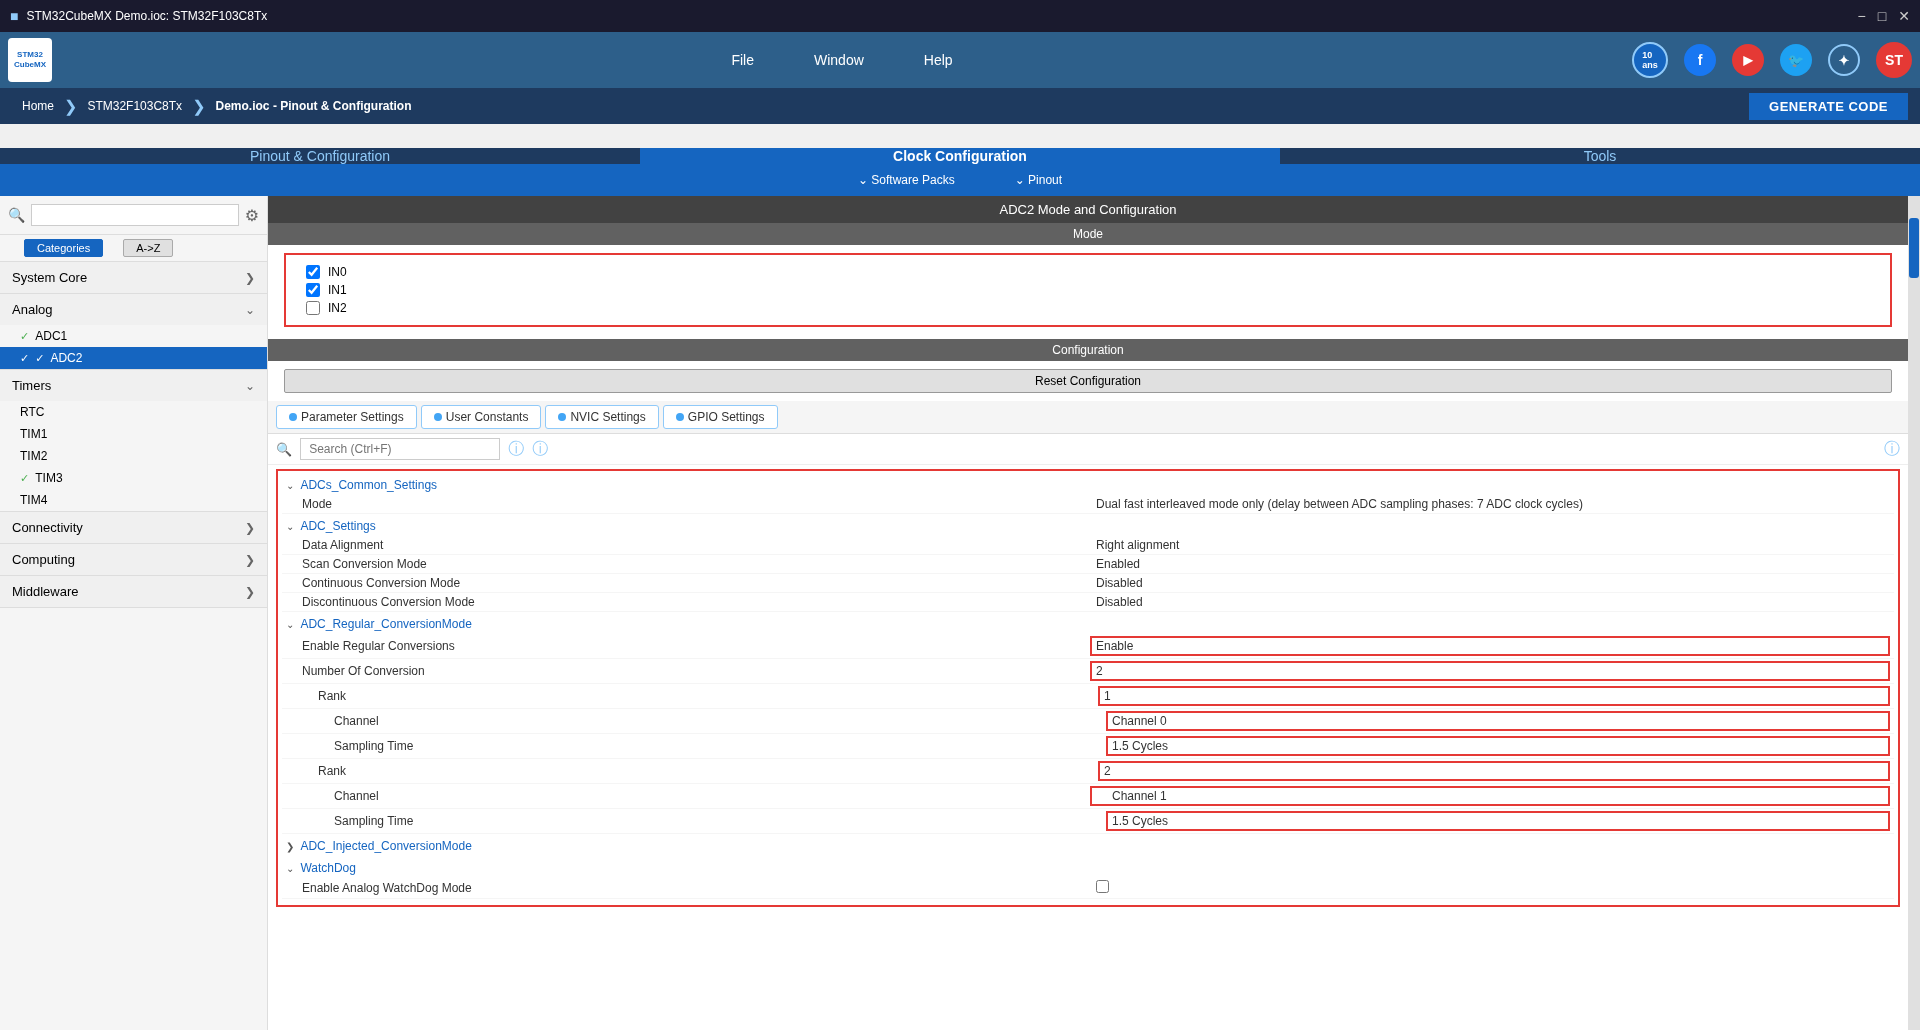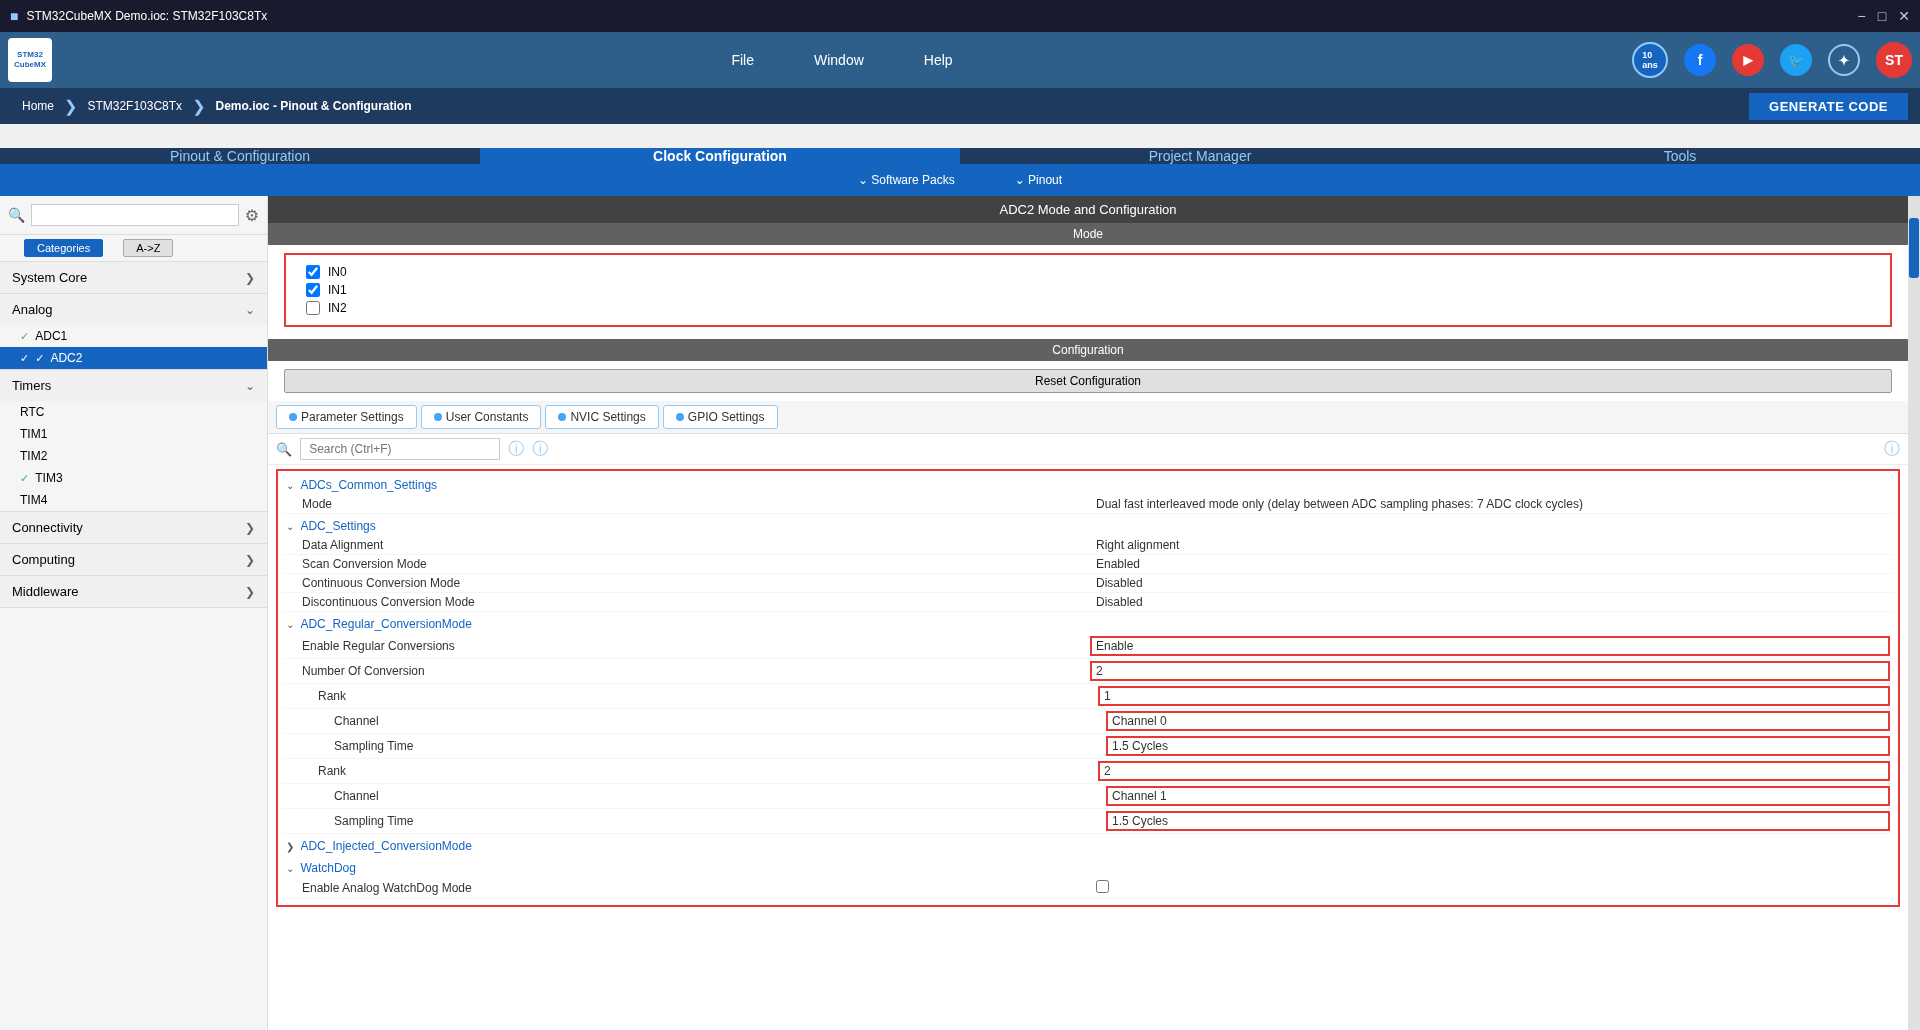--- a/index.html
+++ b/index.html
@@ -330,21 +330,20 @@
   <span class="breadcrumb-arrow">❯</span>
   <span class="breadcrumb-item">STM32F103C8Tx</span>
   <span class="breadcrumb-arrow">❯</span>
   <span class="breadcrumb-item breadcrumb-active">Demo.ioc - Pinout &amp; Configuration</span>
   <button class="generate-btn">GENERATE CODE</button>
 </div>
 
 <div class="main-tabs">
   <button class="main-tab inactive">Pinout &amp; Configuration</button>
   <button class="main-tab active">Clock Configuration</button>
-  <button class="main-tab inactive">Project Manager</button>
   <button class="main-tab inactive">Tools</button>
 </div>
 
 <div class="sub-toolbar">
   <span class="sub-toolbar-item">⌄ Software Packs</span>
   <span class="sub-toolbar-item">⌄ Pinout</span>
 </div>
 
 <div class="main-content">
 
@@ -540,21 +539,21 @@
             <div class="param-row">
               <span style="padding-left:48px; flex:1; font-size:12px; color:#333;">Sampling Time</span>
               <span class="param-value" style="border: 2px solid #e53935; display:inline-block; min-width:200px; padding:1px 4px;">1.5 Cycles</span>
             </div>
             <div class="param-row">
               <span style="padding-left:32px; flex:1; font-size:12px; color:#333;">Rank</span>
               <span class="param-value" style="border: 2px solid #e53935; display:inline-block; min-width:200px; padding:1px 4px;">2</span>
             </div>
             <div class="param-row">
               <span style="padding-left:48px; flex:1; font-size:12px; color:#333;">Channel</span>
-              <span class="param-value" style="border: 2px solid #e53935; display:inline-block; min-width:200px; padding:1px 4px;">Channel 1</span>
+              <span class="param-value" style="border: 2px solid #e53935; display:inline-block; min-width:200px; padding:1px 20px;">Channel 1</span>
             </div>
             <div class="param-row">
               <span style="padding-left:48px; flex:1; font-size:12px; color:#333;">Sampling Time</span>
               <span class="param-value" style="border: 2px solid #e53935; display:inline-block; min-width:200px; padding:1px 4px;">1.5 Cycles</span>
             </div>
           </div>
         </div>
 
         <div class="param-group">
           <div class="param-group-header">

